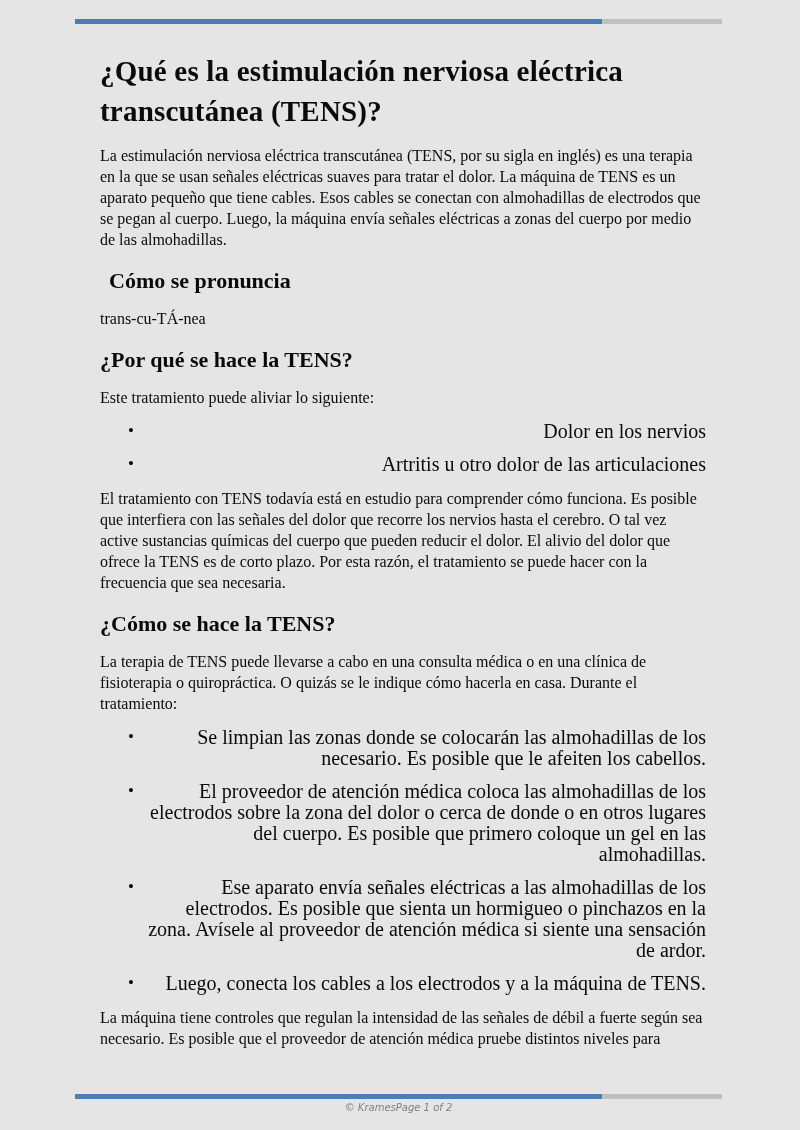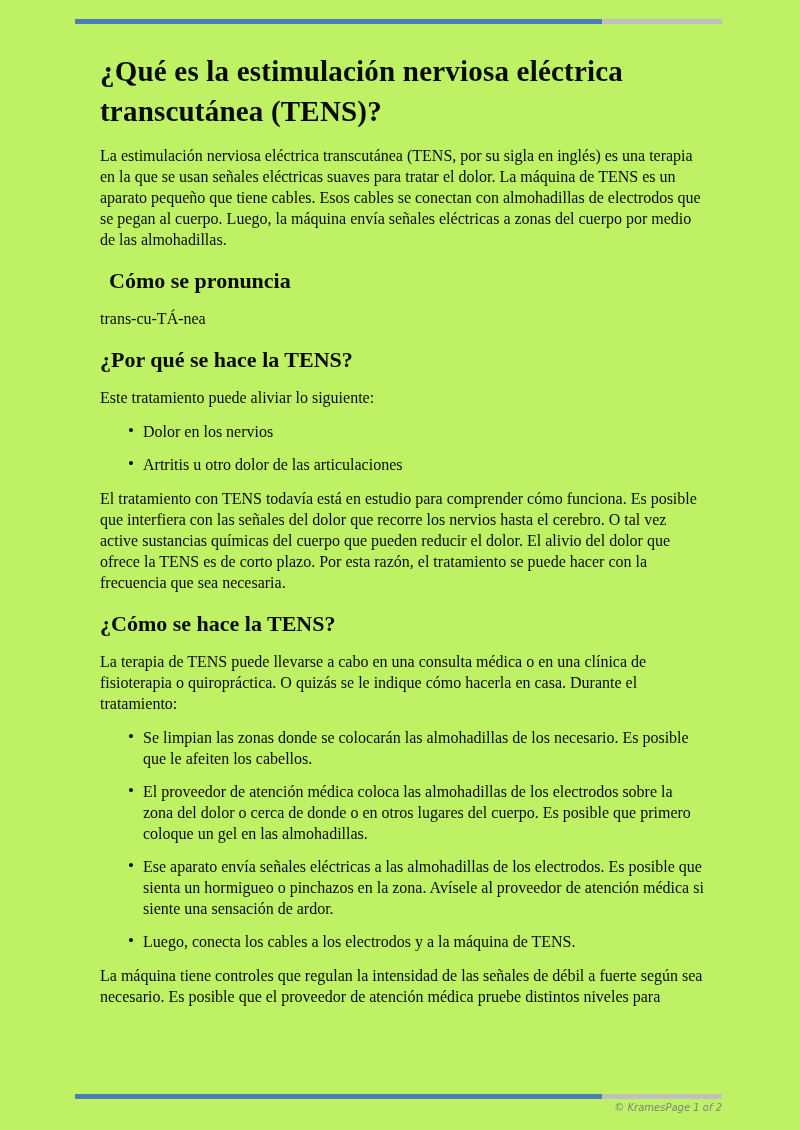--- a/index.html
+++ b/index.html
@@ -1,21 +1,21 @@
 <!DOCTYPE html>
 <html lang="es"><head>
 <meta charset="utf-8">
 <style>
   * { margin: 0; padding: 0; box-sizing: border-box; }
   html, body { background: #ffffff; }
   .page {
     position: relative;
     width: 800px;
     height: 1130px;
-    background: #bef264;
+    background: #e5e5e5;
     font-family: "Liberation Serif", "DejaVu Serif", serif;
     color: #0a0a0a;
     overflow: hidden;
   }
   .rule {
     height: 4.5px;
     width: 647px;
     background: linear-gradient(to right, #4A7EB5 0%, #4A7EB5 81.5%, #C0C0C0 81.5%, #C0C0C0 100%);
   }
   .top-rule { position: absolute; left: 75px; top: 19px; }
@@ -46,41 +46,42 @@
     line-height: 21px;
     margin-bottom: 13px;
   }
   ul {
     list-style: none;
     margin: 0 0 13px 0;
     padding-left: 28px;
   }
   li {
     position: relative;
-    font-size: 16px;
+    font-size: 20px;
     line-height: 21px;
     padding-left: 15px;
+    text-align: right;
   }
   li:not(:last-child) { margin-bottom: 12px; }
   li::before {
     content: "\2022";
     position: absolute;
     left: 0;
     top: -1px;
     font-size: 17px;
   }
   .footer {
     position: absolute;
     left: 75px;
     top: 1094px;
     width: 647px;
   }
   .footer-row {
     display: flex;
-    justify-content: flex-end;
+    justify-content: center;
     margin-top: 3px;
     font-family: "DejaVu Sans", sans-serif;
     font-style: italic;
     font-size: 10px;
     color: #808080;
   }
 </style>
 </head>
 <body>
 

